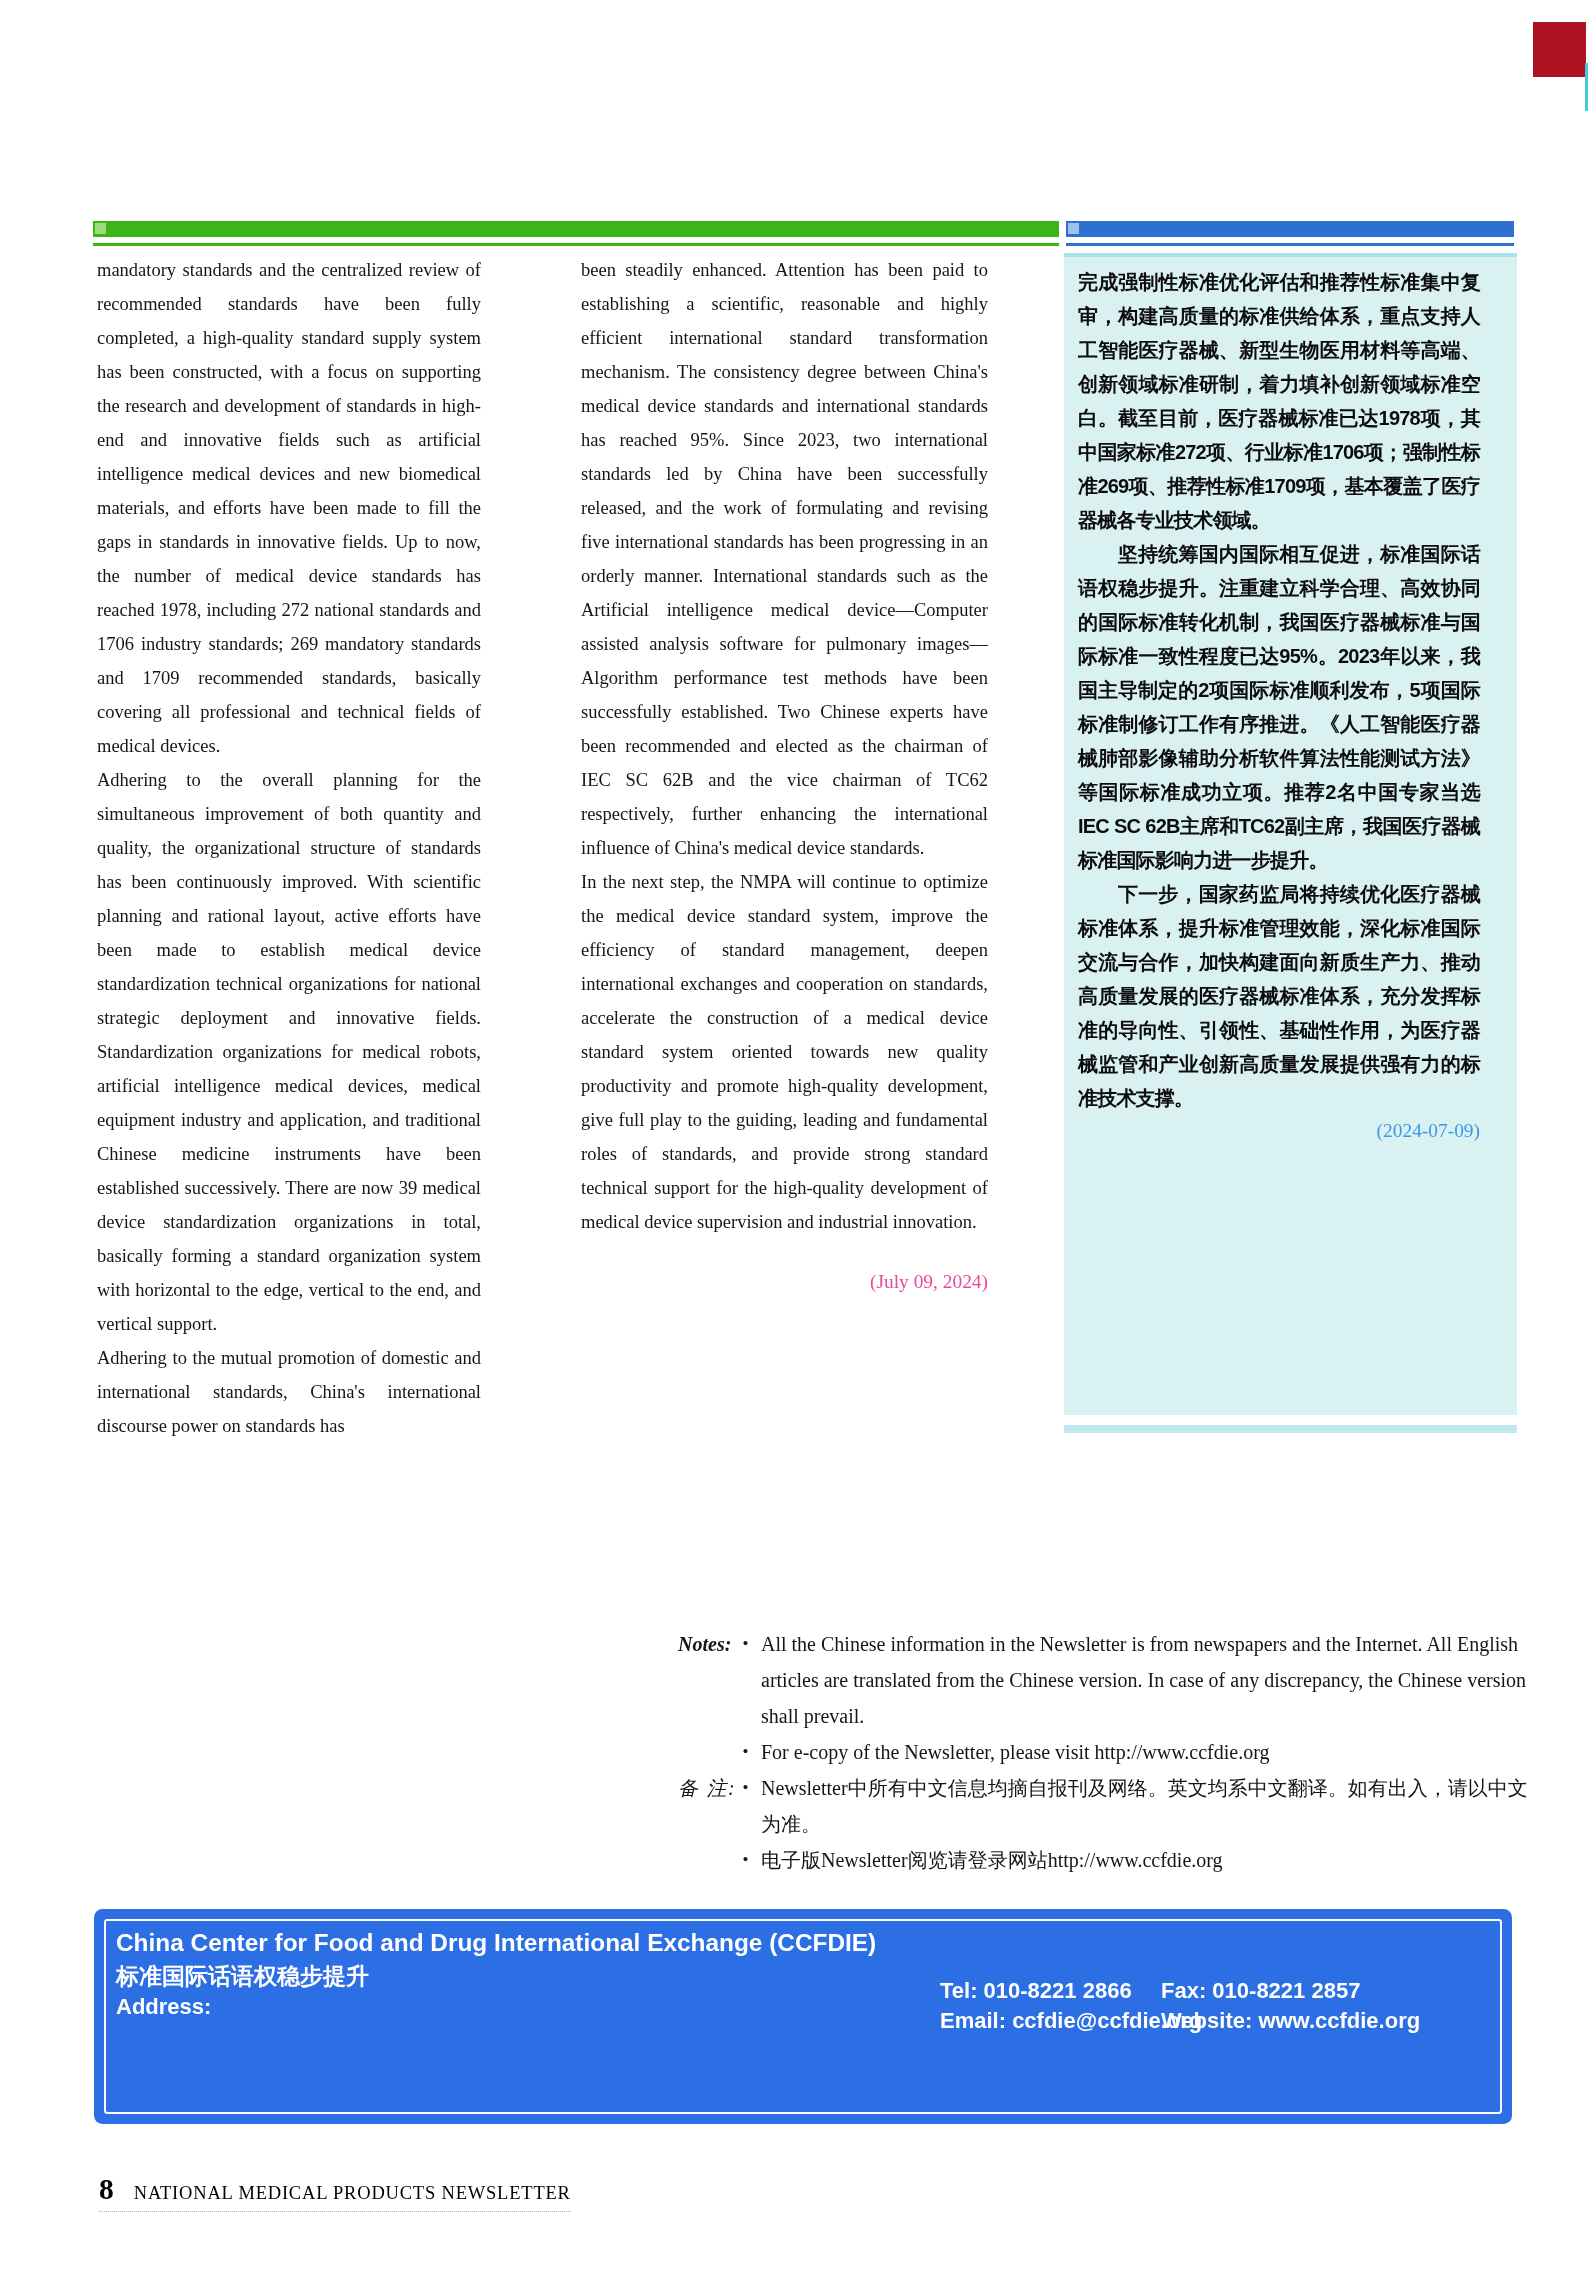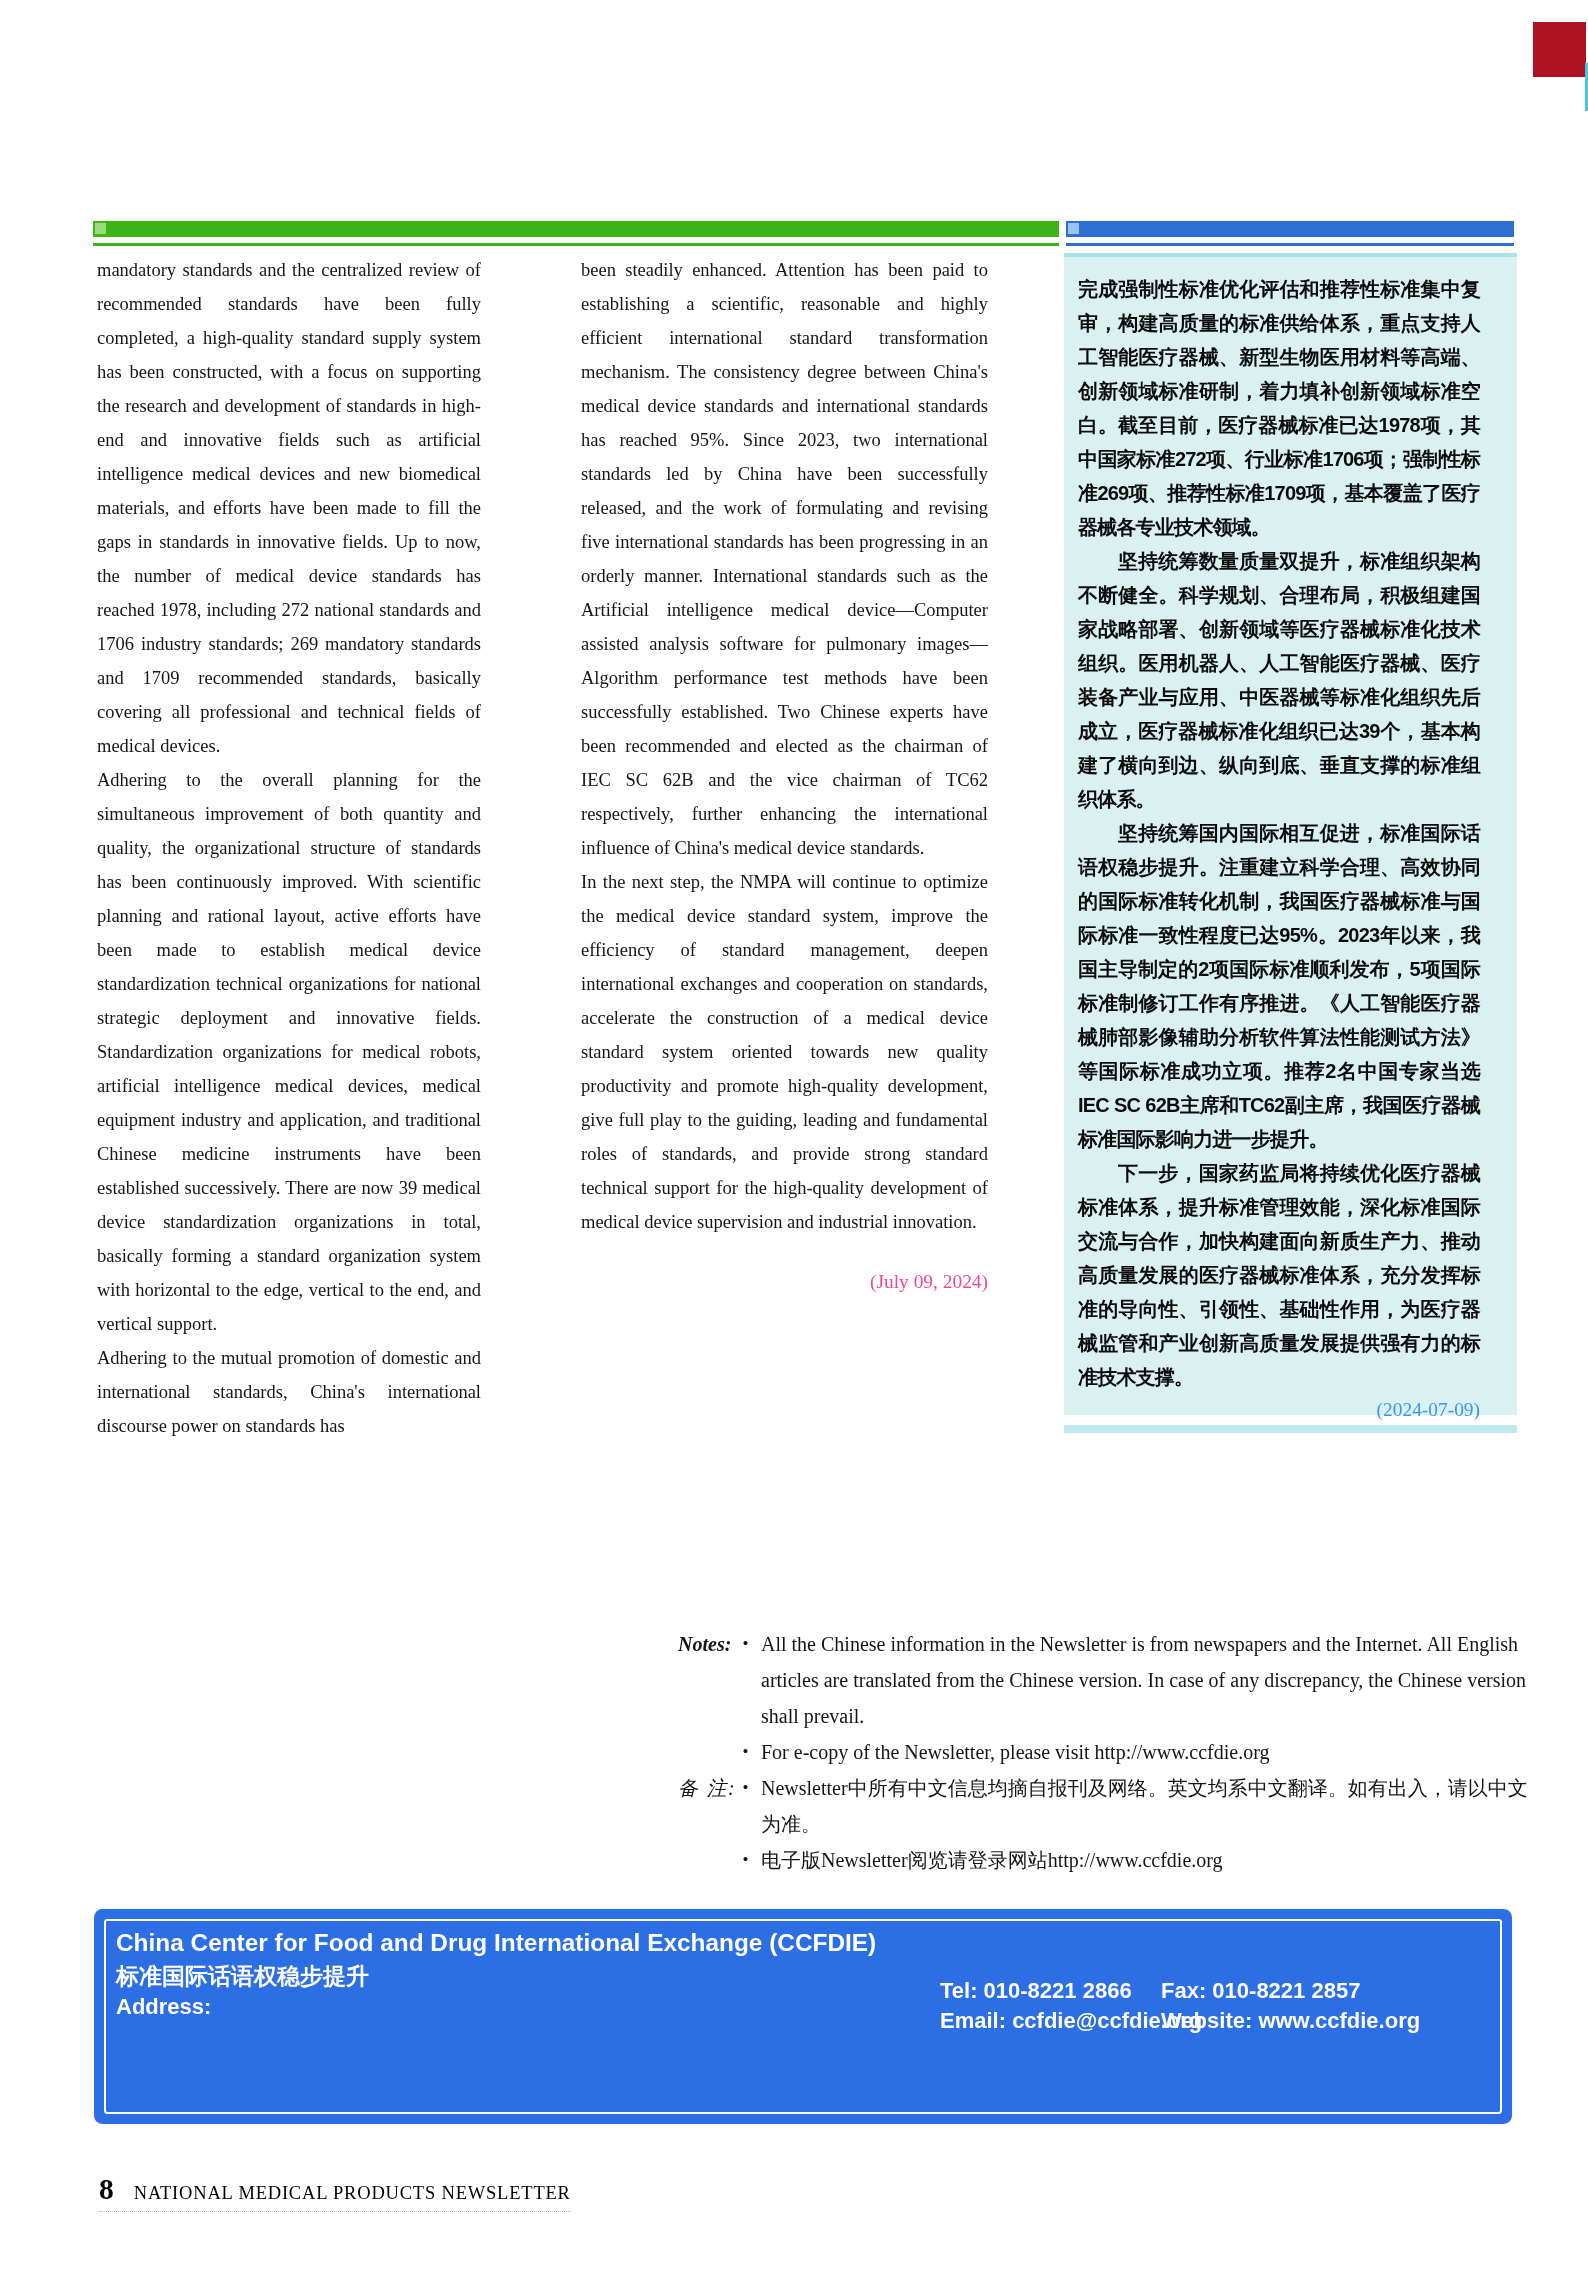--- a/index.html
+++ b/index.html
@@ -27,21 +27,21 @@
   .lightbox-strip { position:absolute; left:1064px; top:1425px; width:453px; height:7.6px; background:#bfe9ef; }
 
   
   .col-en { position:absolute; top:253px; }
   .col1 { left:97px; width:384px; }
   .col2 { left:581px; width:407px; }
   .col-en p { margin:0; font-size:18.5px; line-height:34px; text-align:justify; }
   .date-en { margin-top:32px; text-align:right; font-size:19.4px; color:#ec4899; }
 
   
-  .col-zh { position:absolute; left:1078px; top:272px; width:402px; }
+  .col-zh { position:absolute; left:1078px; top:265px; width:402px; }
   .col-zh p {
     margin:0; font-family:"Liberation Sans", sans-serif; font-weight:bold;
     font-size:20px; line-height:34px; letter-spacing:-0.8px;
     text-align:justify; color:#0c0c0c;
   }
   .col-zh p.indent { text-indent:2em; }
   .date-zh { margin-top:5px; text-align:right; font-size:19.4px; color:#3b97e8;
              font-family:"Liberation Serif", serif; letter-spacing:0; }
 
   
@@ -102,21 +102,20 @@
   </div>
 
   <div class="col-en col2">
     <p>been steadily enhanced. Attention has been paid to establishing a scientific, reasonable and highly efficient international standard transformation mechanism. The consistency degree between China's medical device standards and international standards has reached 95%. Since 2023, two international standards led by China have been successfully released, and the work of formulating and revising five international standards has been progressing in an orderly manner. International standards such as the Artificial intelligence medical device—Computer assisted analysis software for pulmonary images—Algorithm performance test methods have been successfully established. Two Chinese experts have been recommended and elected as the chairman of IEC SC 62B and the vice chairman of TC62 respectively, further enhancing the international influence of China's medical device standards.</p>
     <p>In the next step, the NMPA will continue to optimize the medical device standard system, improve the efficiency of standard management, deepen international exchanges and cooperation on standards, accelerate the construction of a medical device standard system oriented towards new quality productivity and promote high-quality development, give full play to the guiding, leading and fundamental roles of standards, and provide strong standard technical support for the high-quality development of medical device supervision and industrial innovation.</p>
     <div class="date-en">(July 09, 2024)</div>
   </div>
 
   <div class="col-zh">
     <p>完成强制性标准优化评估和推荐性标准集中复审，构建高质量的标准供给体系，重点支持人工智能医疗器械、新型生物医用材料等高端、创新领域标准研制，着力填补创新领域标准空白。截至目前，医疗器械标准已达1978项，其中国家标准272项、行业标准1706项；强制性标准269项、推荐性标准1709项，基本覆盖了医疗器械各专业技术领域。</p>
-    <p class="indent">坚持统筹数量质量双提升，标准组织架构不断健全。科学规划、合理布局，积极组建国家战略部署、创新领域等医疗器械标准化技术组织。医用机器人、人工智能医疗器械、医疗装备产业与应用、中医器械等标准化组织先后成立，医疗器械标准化组织已达39个，基本构建了横向到边、纵向到底、垂直支撑的标准组织体系。</p>
     <p class="indent">坚持统筹国内国际相互促进，标准国际话语权稳步提升。注重建立科学合理、高效协同的国际标准转化机制，我国医疗器械标准与国际标准一致性程度已达95%。2023年以来，我国主导制定的2项国际标准顺利发布，5项国际标准制修订工作有序推进。《人工智能医疗器械肺部影像辅助分析软件算法性能测试方法》等国际标准成功立项。推荐2名中国专家当选IEC SC 62B主席和TC62副主席，我国医疗器械标准国际影响力进一步提升。</p>
     <p class="indent">下一步，国家药监局将持续优化医疗器械标准体系，提升标准管理效能，深化标准国际交流与合作，加快构建面向新质生产力、推动高质量发展的医疗器械标准体系，充分发挥标准的导向性、引领性、基础性作用，为医疗器械监管和产业创新高质量发展提供强有力的标准技术支撑。</p>
     <div class="date-zh">(2024-07-09)</div>
   </div>
 
   <div class="notes">
     <div class="notes-row">
       <div class="notes-label">Notes:</div>
       <div class="notes-items">
         <div class="note-item">

